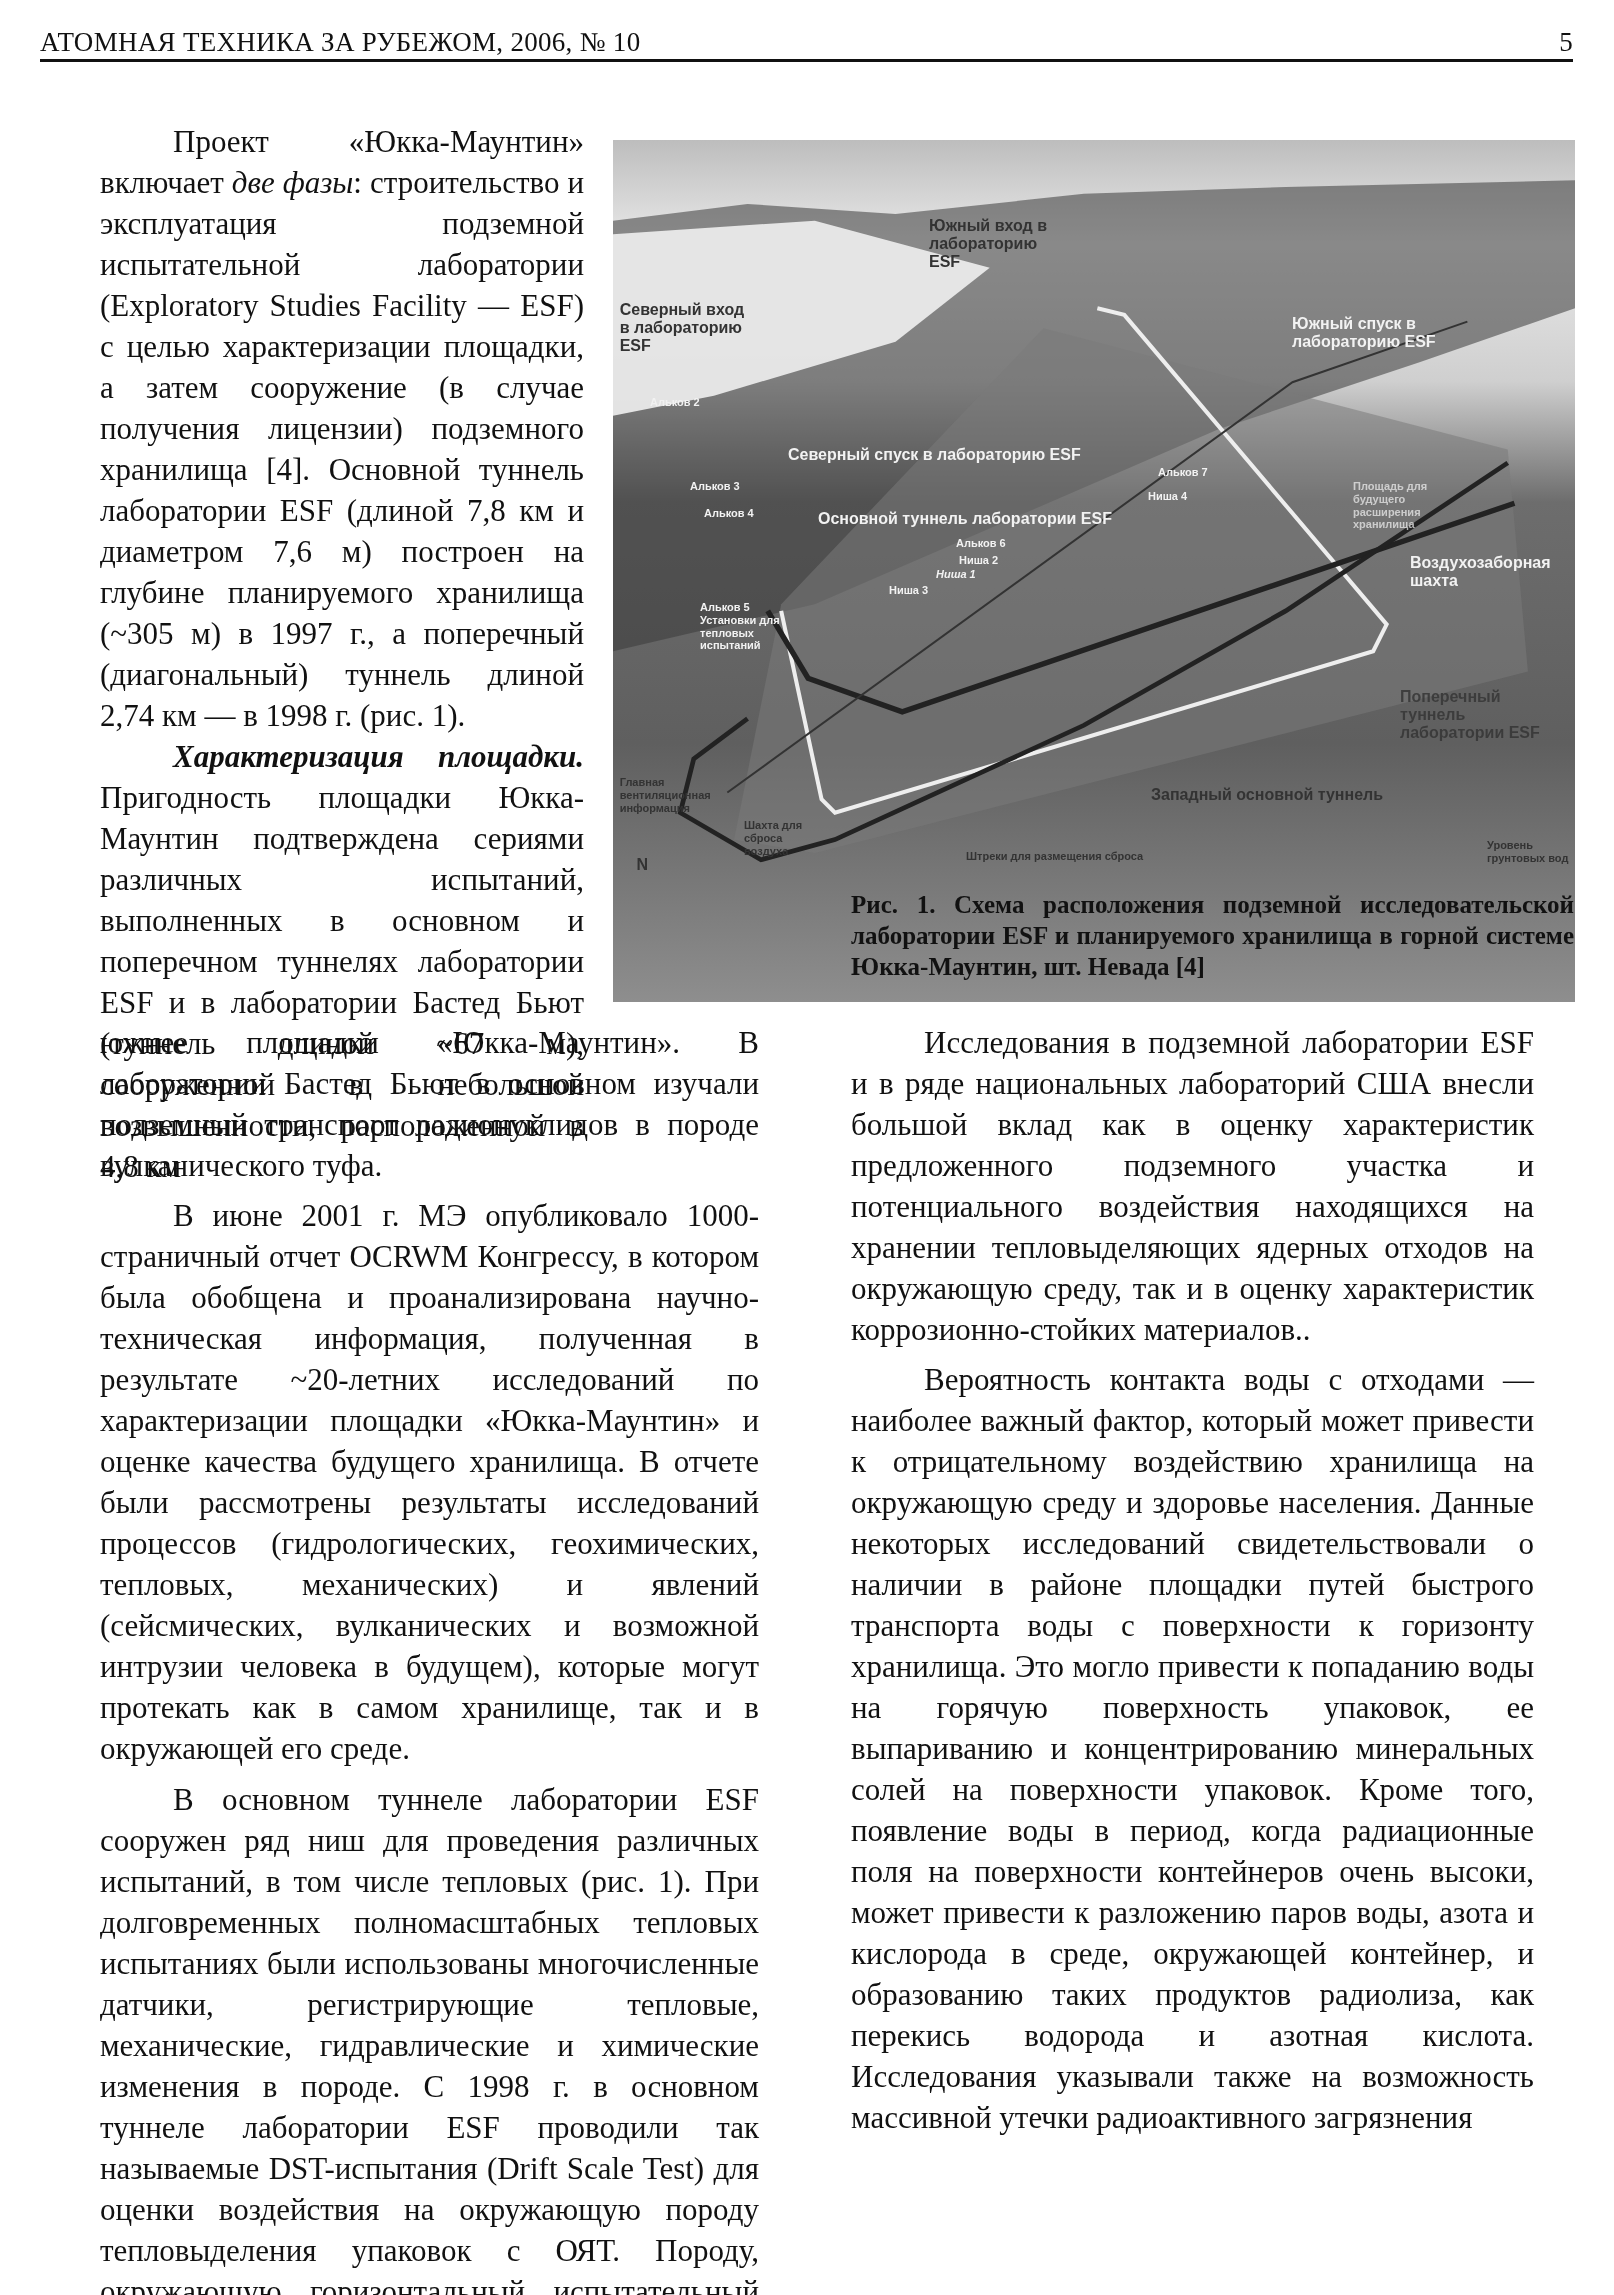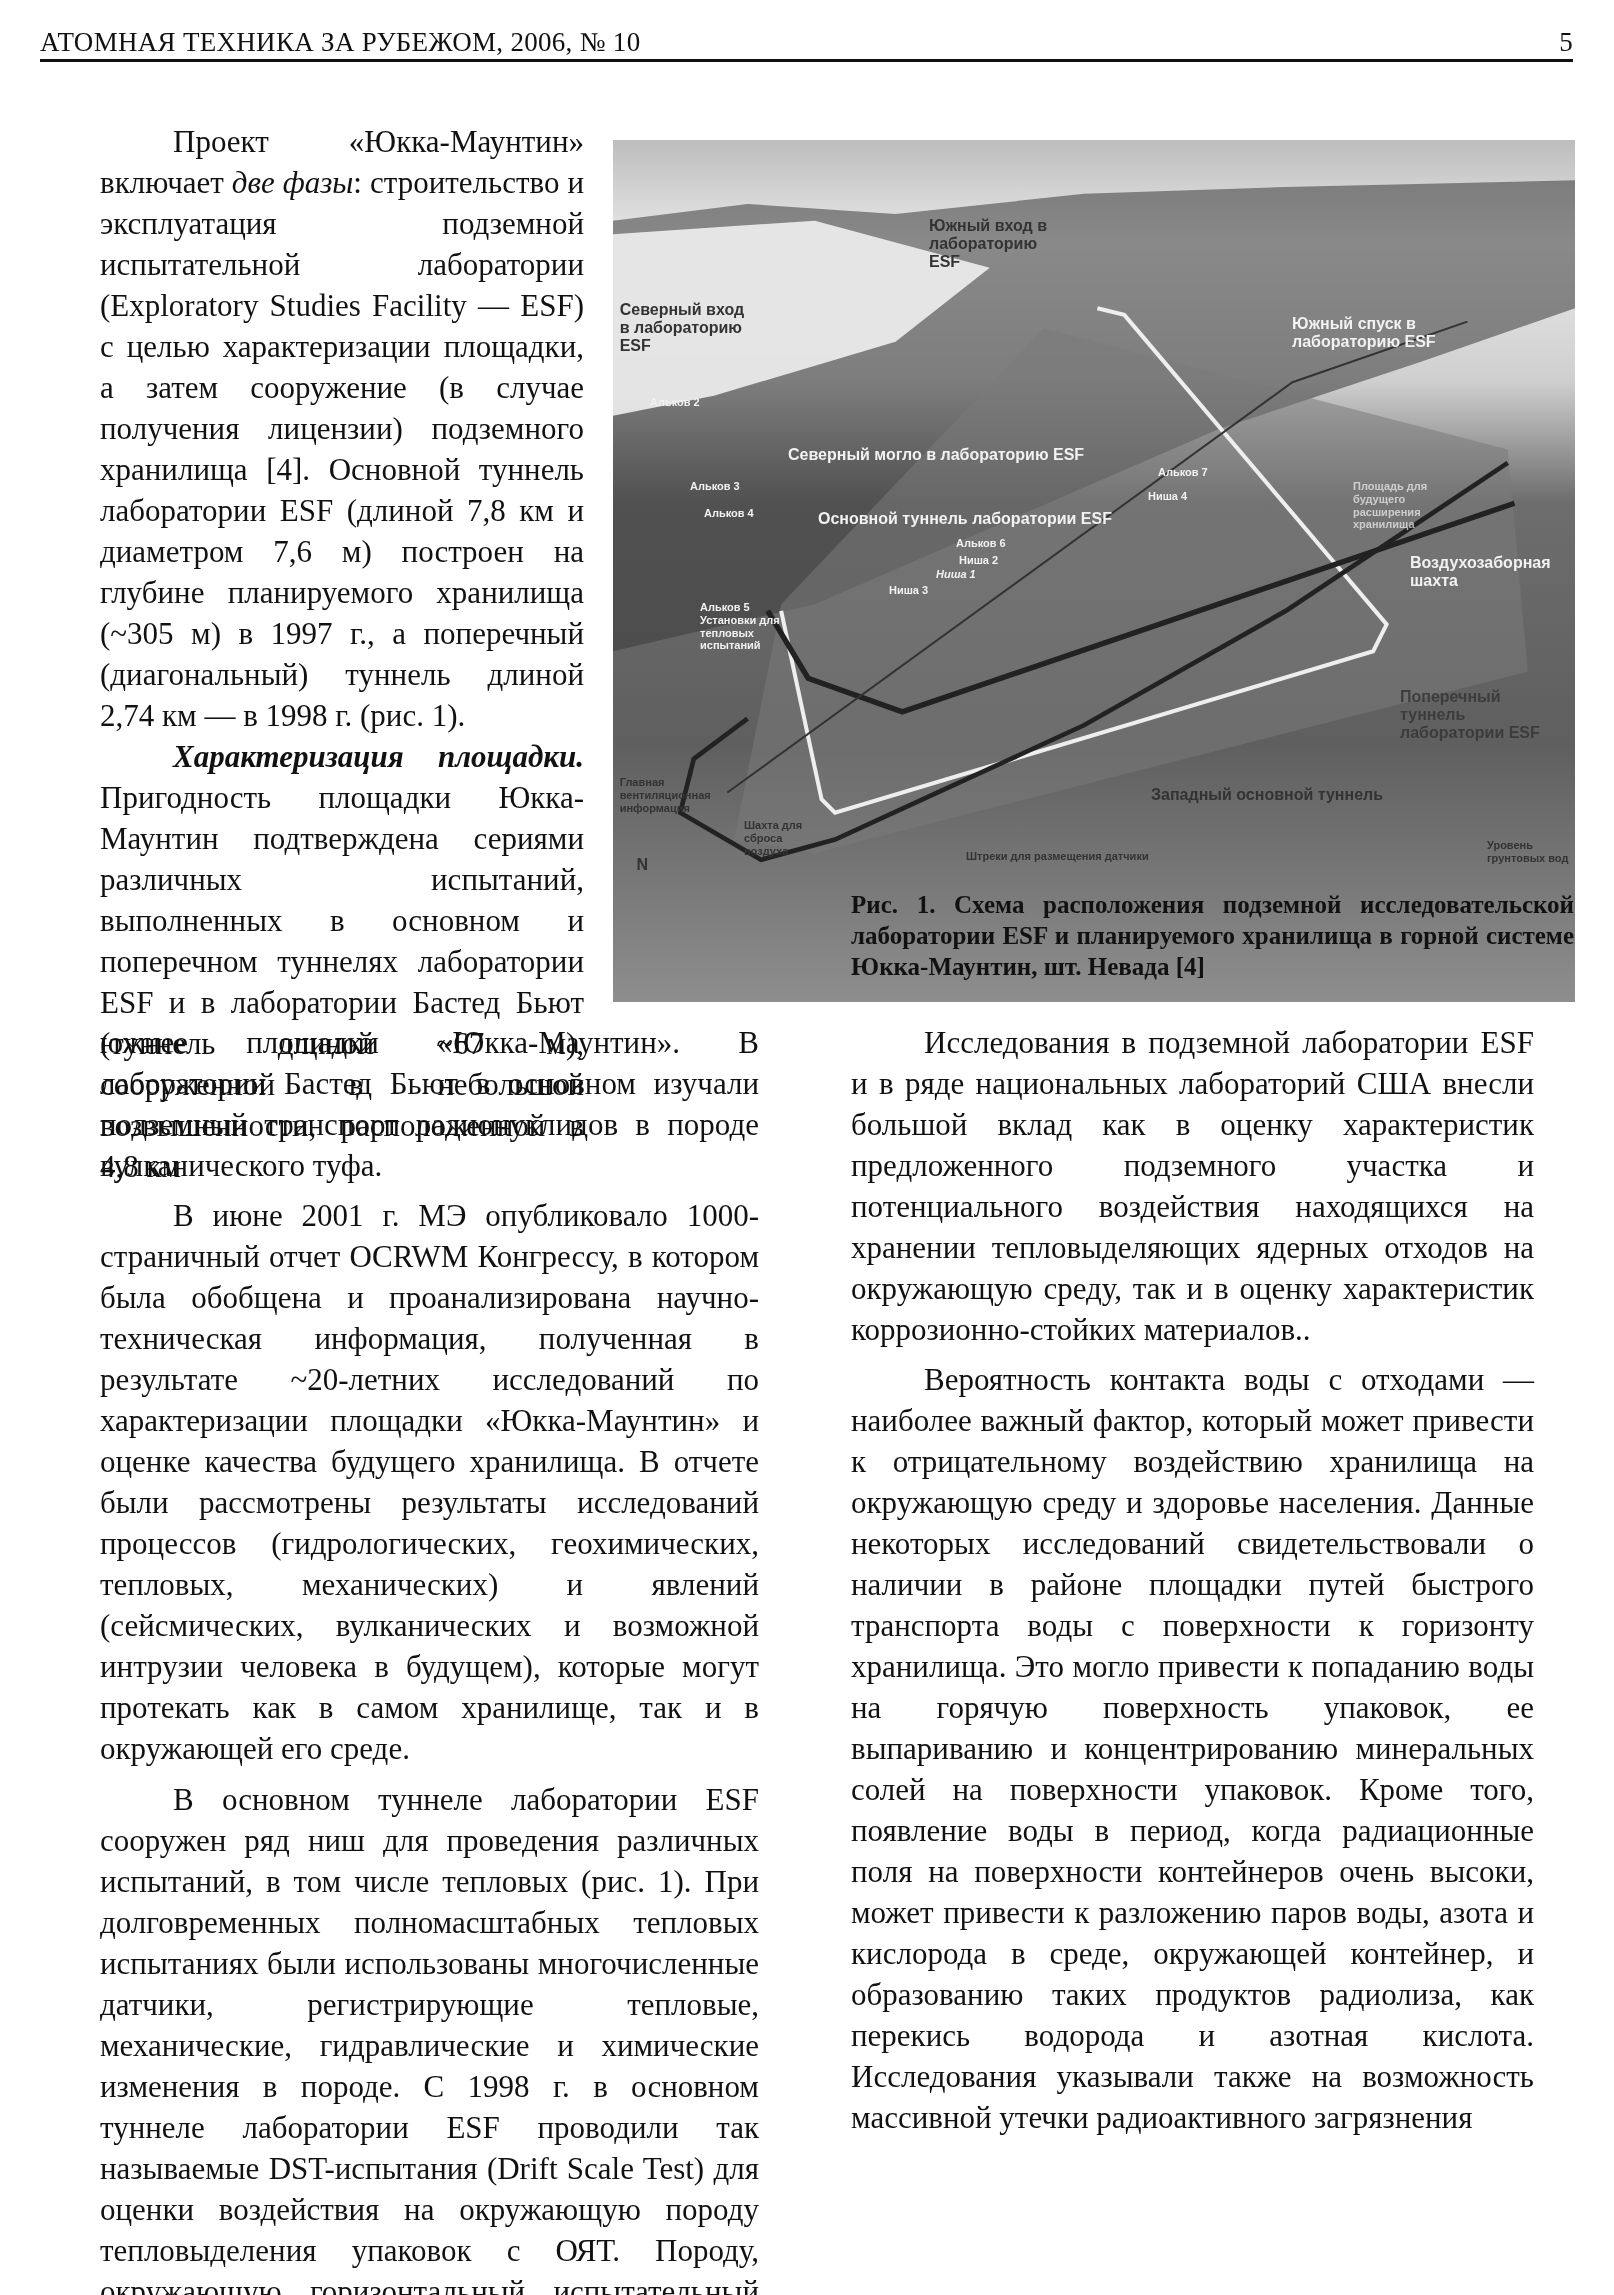--- a/index.html
+++ b/index.html
@@ -43,38 +43,38 @@
     <path d="M640 280 L1330 460 L1360 790 L300 1060 L180 1040 L250 690 Z" fill="#7a7a7a" opacity="0.55"></path>
     <path d="M720 250 L760 260 L1150 720 L1130 760 L330 1000 L310 980 L250 700" fill="none" stroke="#eee" stroke-width="6"></path>
     <path d="M230 700 L290 800 L430 850 L1340 540" fill="none" stroke="#222" stroke-width="8"></path>
     <path d="M200 860 L120 920 L100 1000 L220 1070 L330 1040 L700 870 L1000 700 L1330 480" fill="none" stroke="#222" stroke-width="7"></path>
     <path d="M170 970 L1010 360 L1270 270" fill="none" stroke="#333" stroke-width="3"></path>
   </svg>
   <div class="flabel dark" style="left:316px;top:77px;width:128px;">Южный вход в лабораторию ESF</div>
   <div class="flabel dark" style="left:6.7px;top:161px;width:135px;">Северный вход в лабораторию ESF</div>
   <div class="flabel" style="left:679px;top:175px;width:175px;">Южный спуск в лабораторию ESF</div>
   <div class="flabel small" style="left:37px;top:256px;">Альков 2</div>
-  <div class="flabel" style="left:175px;top:306px;">Северный могло в лабораторию ESF</div>
+  <div class="flabel" style="left:175px;top:306px;">Северный спуск в лабораторию ESF</div>
   <div class="flabel small" style="left:77px;top:340px;">Альков 3</div>
   <div class="flabel small" style="left:91px;top:367px;">Альков 4</div>
   <div class="flabel small" style="left:545px;top:326px;">Альков 7</div>
   <div class="flabel small" style="left:535px;top:350px;">Ниша 4</div>
   <div class="flabel" style="left:205px;top:370px;">Основной туннель лаборатории ESF</div>
   <div class="flabel small" style="left:740px;top:340px;width:94px;opacity:0.7">Площадь для будущего расширения хранилища</div>
   <div class="flabel small" style="left:343px;top:397px;">Альков 6</div>
   <div class="flabel small" style="left:346px;top:414px;">Ниша 2</div>
   <div class="flabel small" style="left:323px;top:428px;font-style:italic;">Ниша 1</div>
   <div class="flabel small" style="left:276px;top:444px;">Ниша 3</div>
   <div class="flabel" style="left:797px;top:414px;width:161px;">Воздухозаборная шахта</div>
   <div class="flabel small" style="left:87px;top:461px;width:87px;">Альков 5 Установки для тепловых испытаний</div>
   <div class="flabel dark" style="left:787px;top:548px;width:155px;opacity:0.8">Поперечный туннель лаборатории ESF</div>
   <div class="flabel small dark" style="left:6.7px;top:636px;width:94px;">Главная вентиляционная информация</div>
   <div class="flabel dark" style="left:538px;top:646px;">Западный основной туннель</div>
   <div class="flabel small dark" style="left:131px;top:679px;width:74px;">Шахта для сброса воздуха</div>
-  <div class="flabel small dark" style="left:353px;top:710px;">Штреки для размещения датчики</div>
+  <div class="flabel small dark" style="left:353px;top:710px;">Штреки для размещения сброса</div>
   <div class="flabel small dark" style="left:874px;top:699px;width:84px;">Уровень грунтовых вод</div>
   <div class="flabel dark" style="left:23.5px;top:716px;">N</div>
 </div>
 
 <div class="caption">Рис. 1. Схема расположения подземной исследовательской лаборатории ESF и планируемого хранилища в горной системе Юкка-Маунтин, шт. Невада [4]</div>
 
 <div class="col" id="colL2">
   <p style="text-indent:0">южнее площадки «Юкка-Маунтин». В лаборатории Бастед Бьют в основном изучали подземный транспорт радионуклидов в породе вулканического туфа.</p>
   <p>В июне 2001 г. МЭ опубликовало 1000-страничный отчет OCRWM Конгрессу, в котором была обобщена и проанализирована научно-техническая информация, полученная в результате ~20-летних исследований по характеризации площадки «Юкка-Маунтин» и оценке качества будущего хранилища. В отчете были рассмотрены результаты исследований процессов (гидрологических, геохимических, тепловых, механических) и явлений (сейсмических, вулканических и возможной интрузии человека в будущем), которые могут протекать как в самом хранилище, так и в окружающей его среде.</p>
   <p>В основном туннеле лаборатории ESF сооружен ряд ниш для проведения различных испытаний, в том числе тепловых (рис. 1). При долговременных полномасштабных тепловых испытаниях были использованы многочисленные датчики, регистрирующие тепловые, механические, гидравлические и химические изменения в породе. С 1998 г. в основном туннеле лаборатории ESF проводили так называемые DST-испытания (Drift Scale Test) для оценки воздействия на окружающую породу тепловыделения упаковок с ОЯТ. Породу, окружающую горизонтальный испытательный штрек длиной ~50 м и диаметром ~5 м, заполненный упаков-</p>

